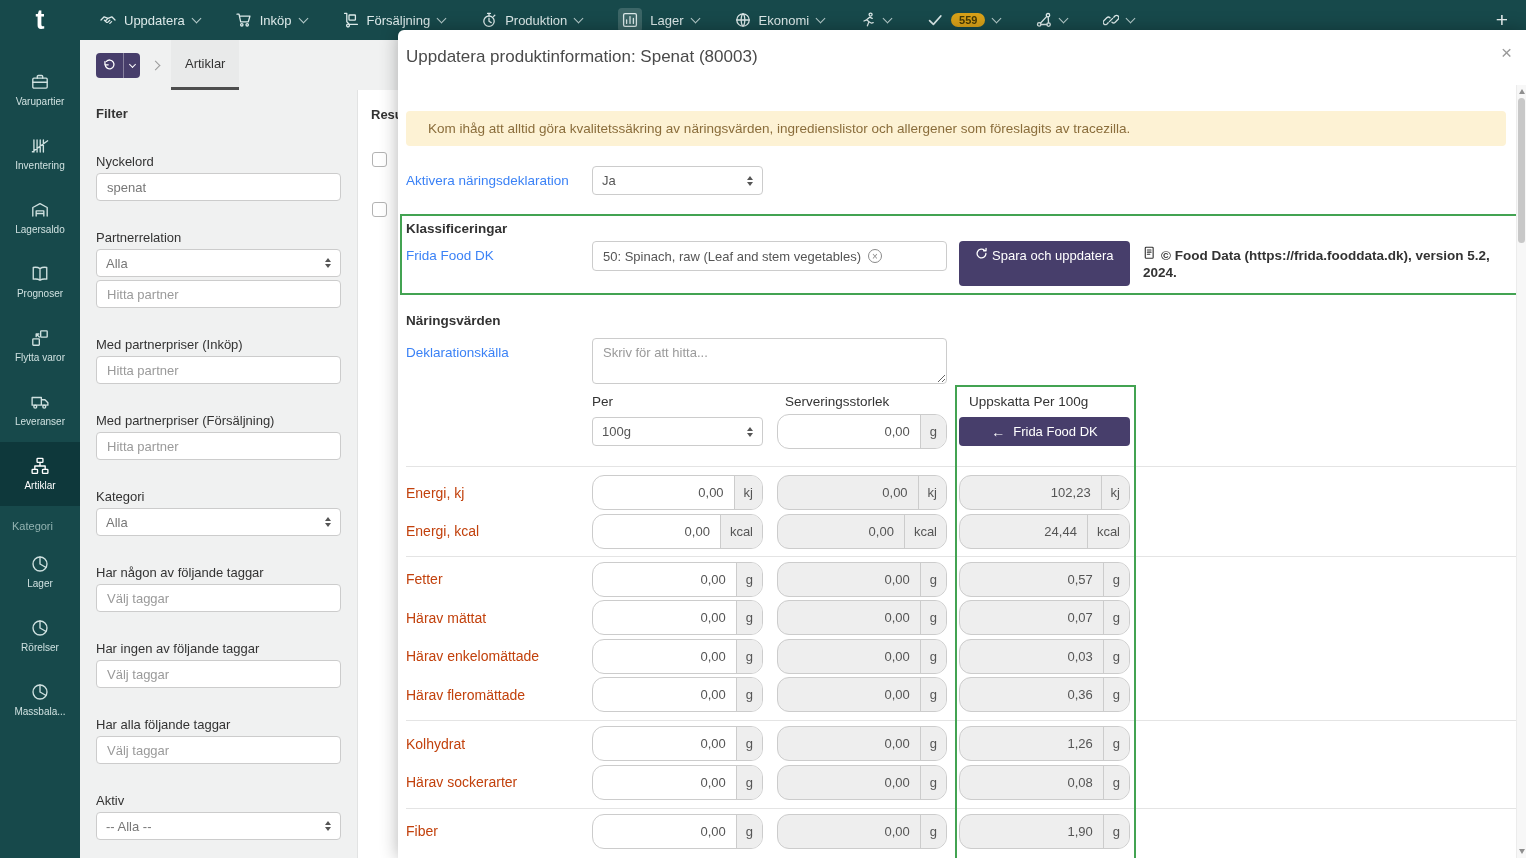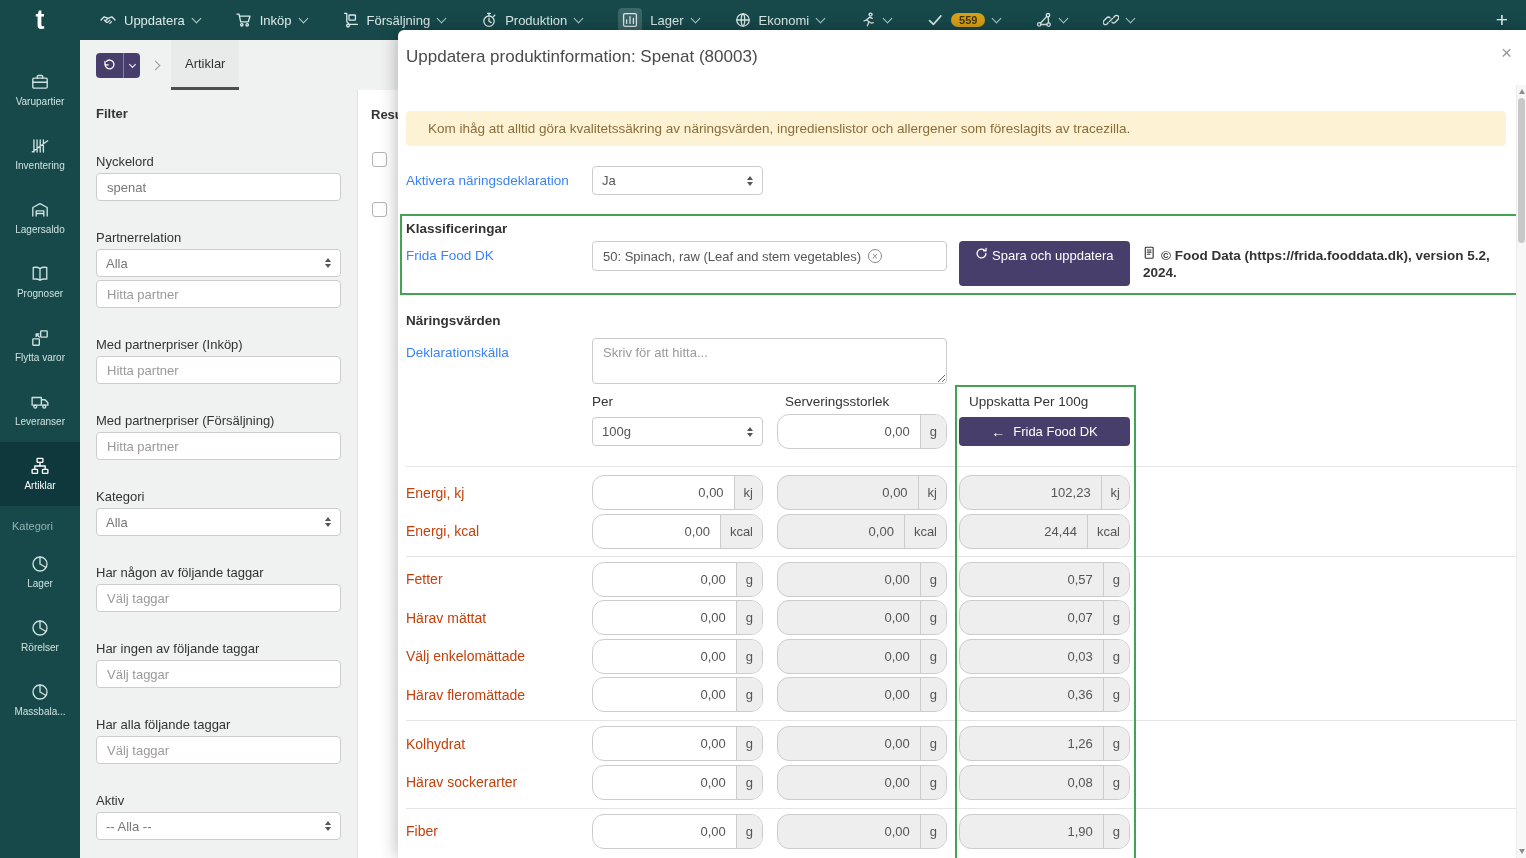--- a/index.html
+++ b/index.html
@@ -556,21 +556,21 @@
             <div class="igroup col2 disabled">
               <input disabled="" value="0,00" style="">
               <span class="addon">g</span>
             </div>
             <div class="igroup col3 disabled">
               <input disabled="" value="0,07" style="">
               <span class="addon">g</span>
             </div>
           </div>
           <div class="nrow">
-            <div class="nlabel">Välj enkelomättade</div>
+            <div class="nlabel">Härav enkelomättade</div>
             <div class="igroup col1">
               <input value="0,00" style="">
               <span class="addon">g</span>
             </div>
             <div class="igroup col2 disabled">
               <input disabled="" value="0,00" style="">
               <span class="addon">g</span>
             </div>
             <div class="igroup col3 disabled">
               <input disabled="" value="0,03" style="">

